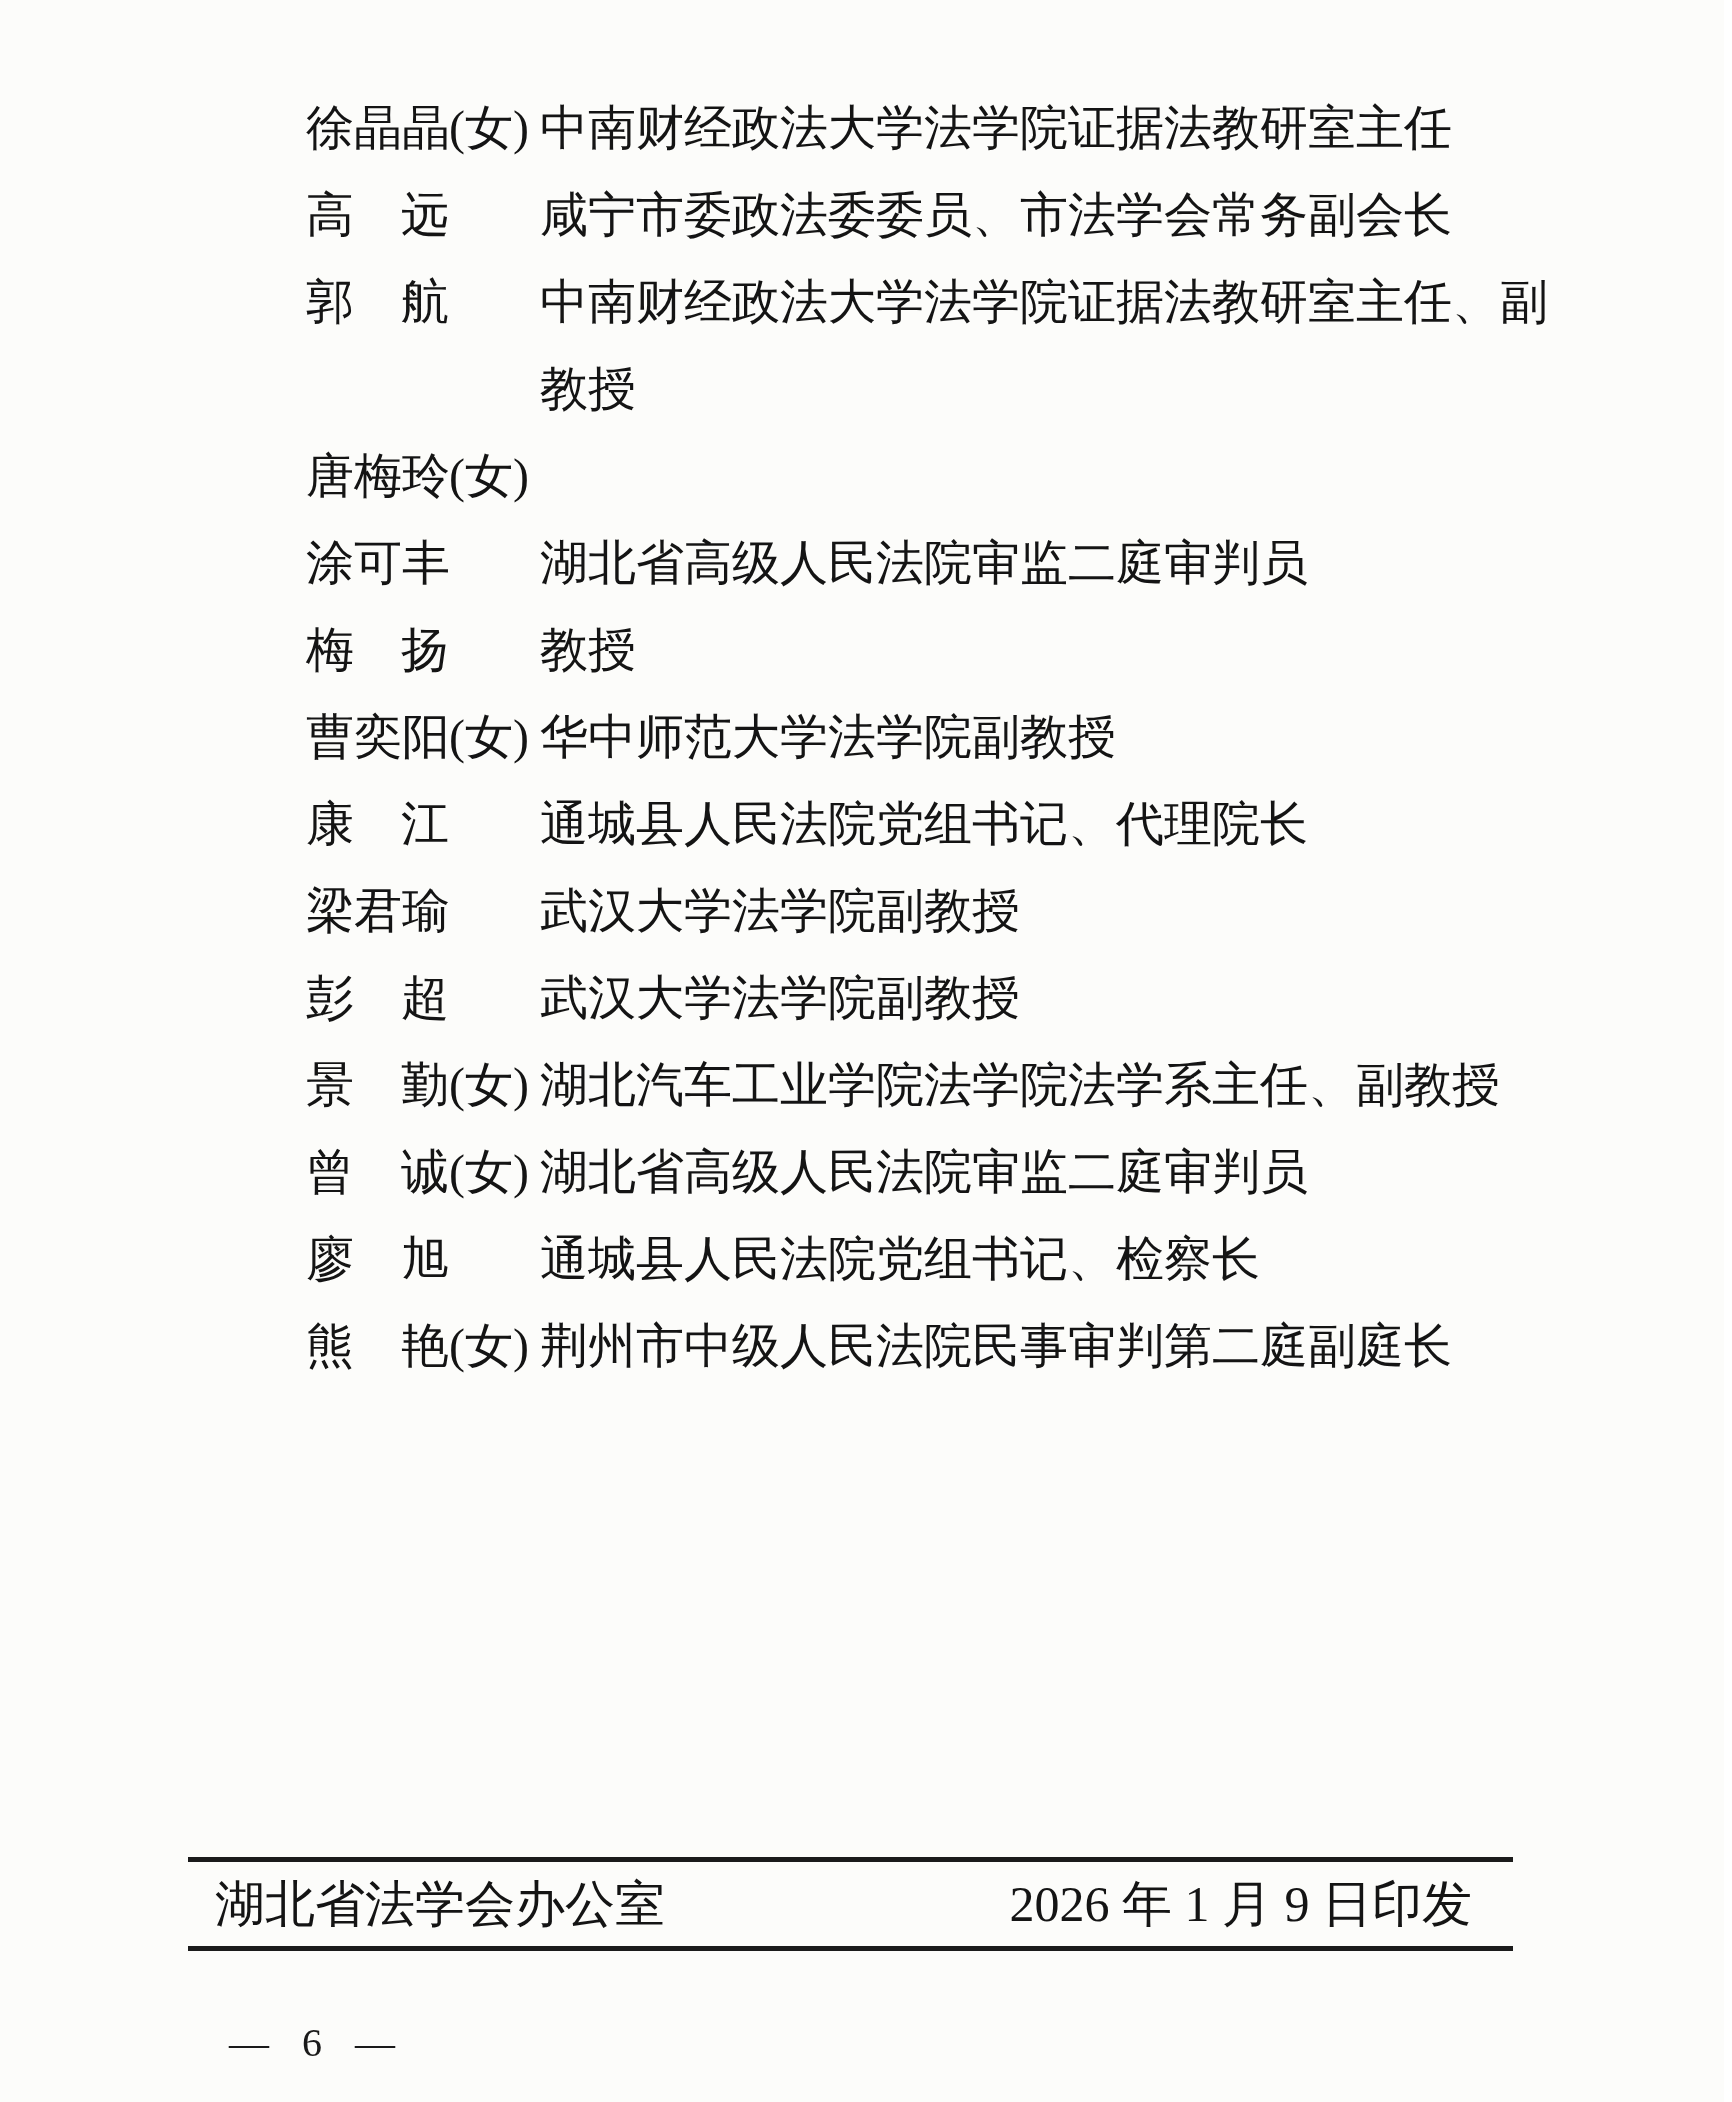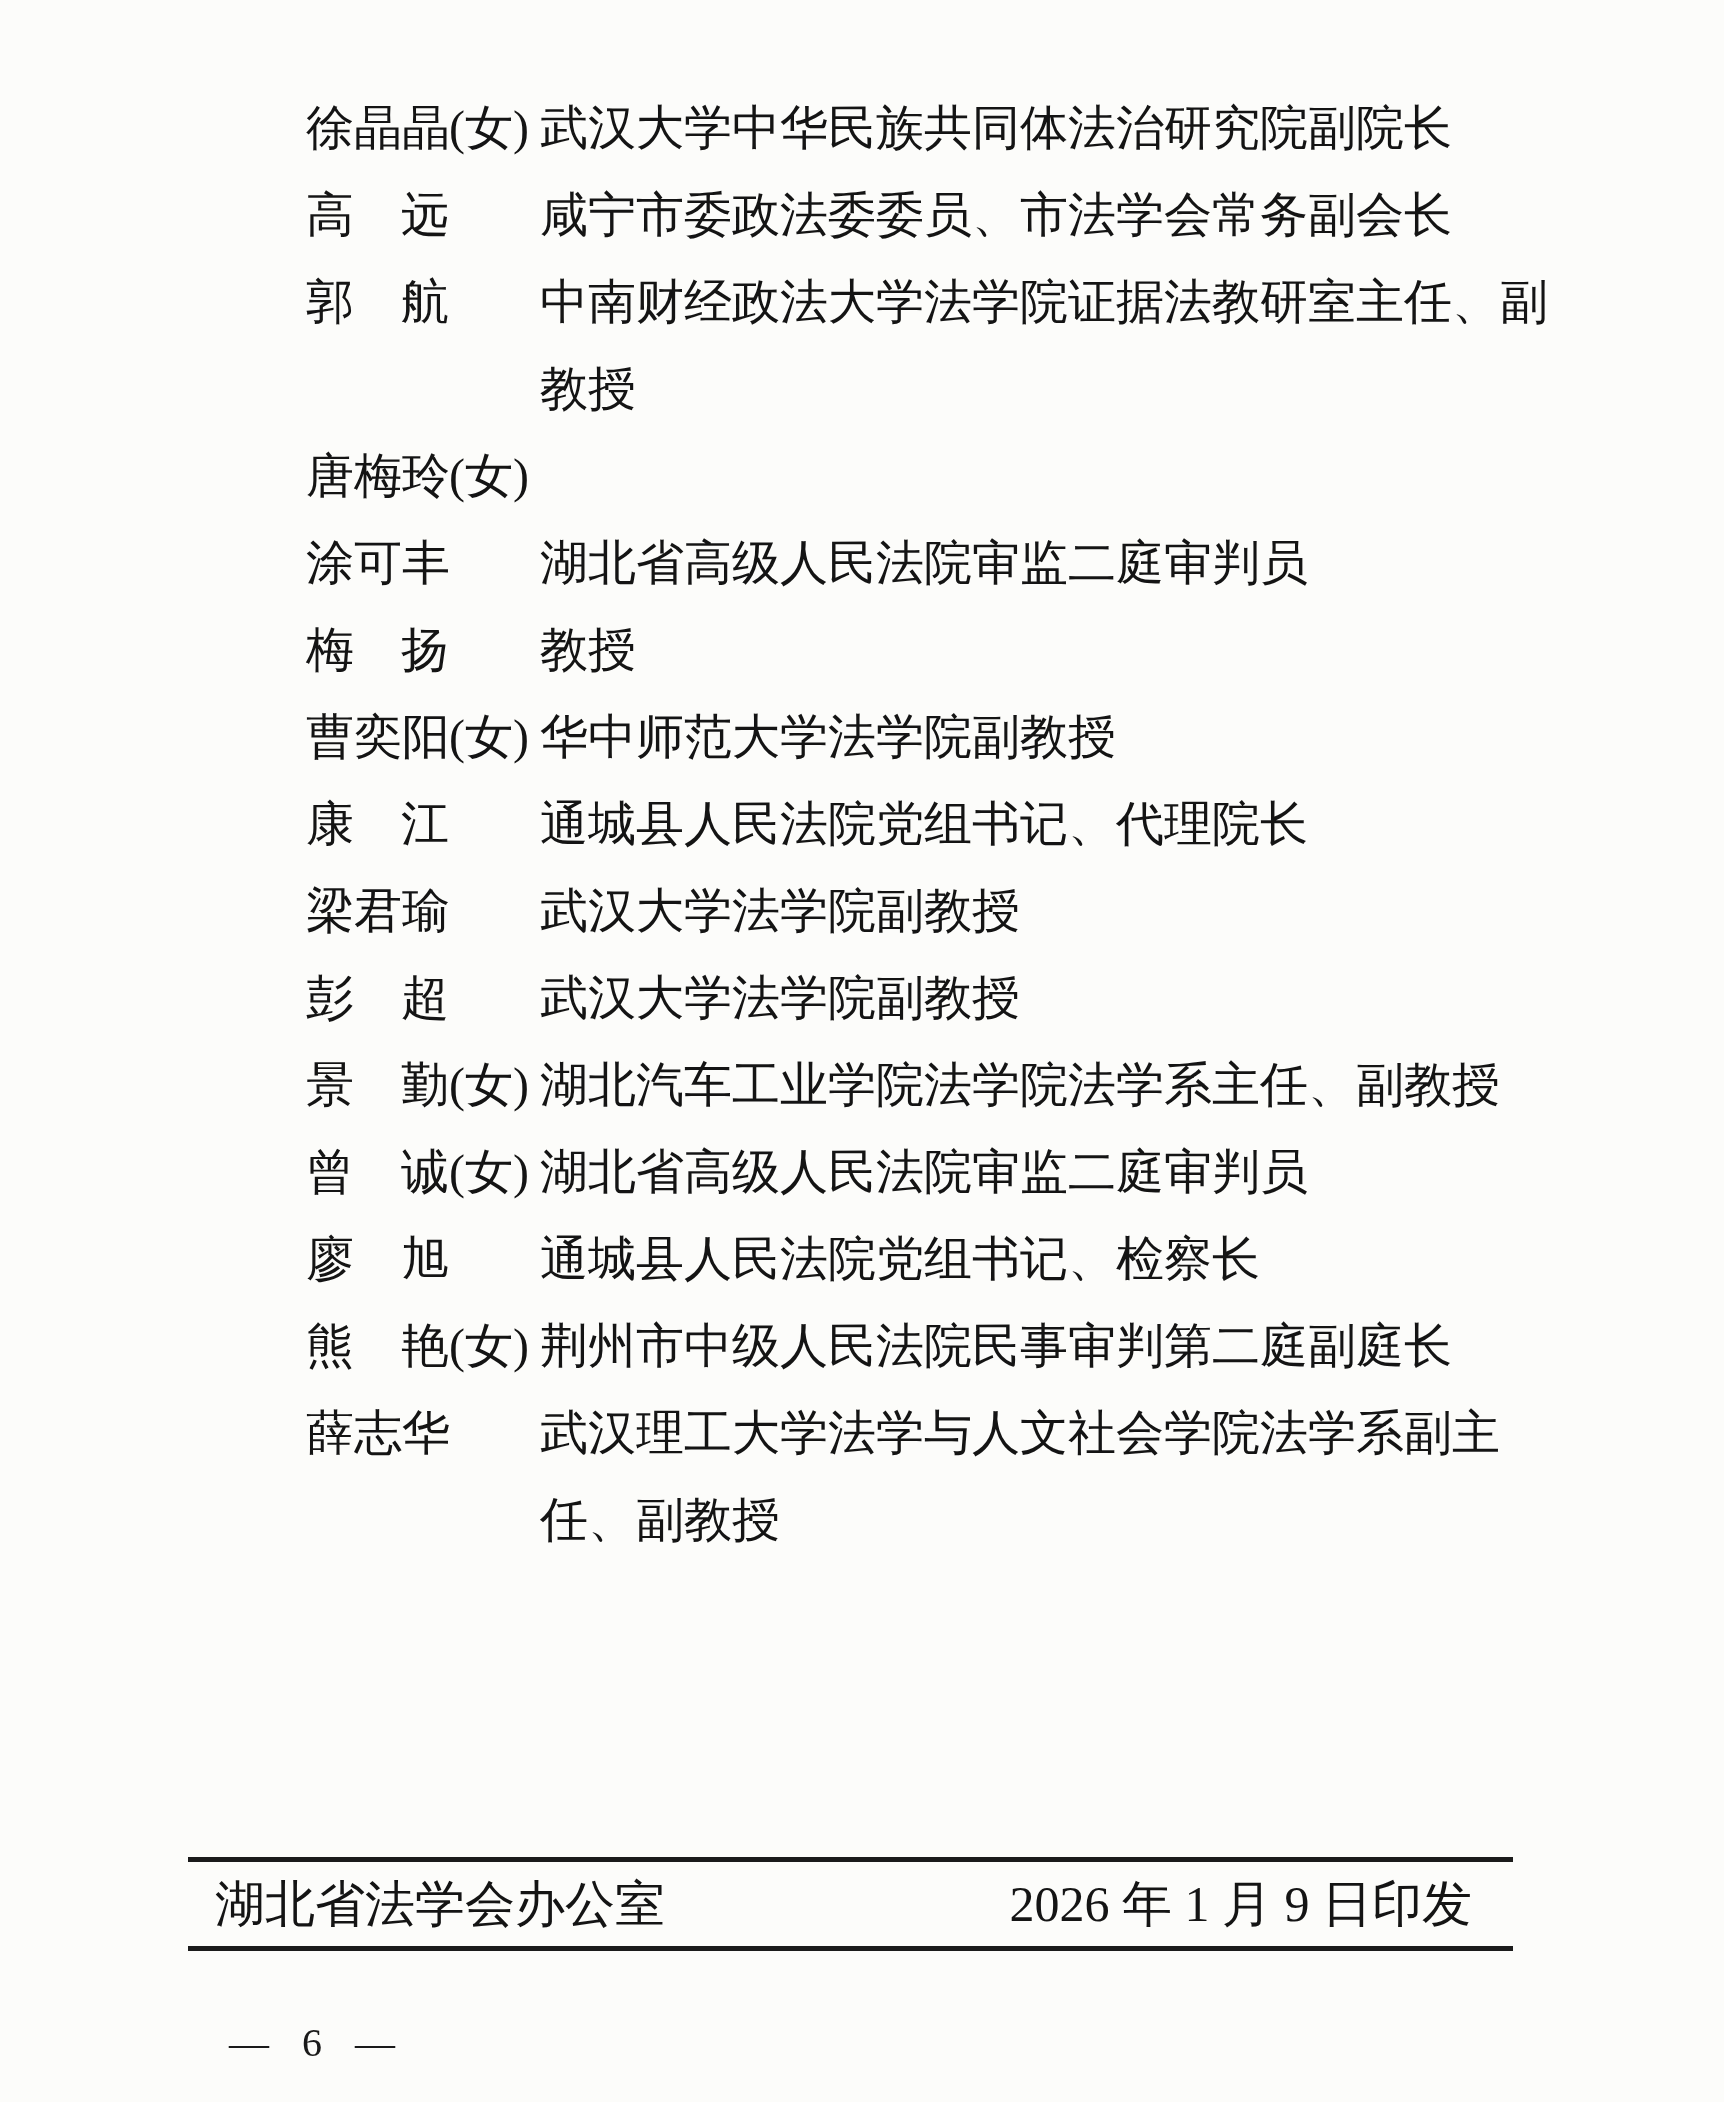--- a/index.html
+++ b/index.html
@@ -75,21 +75,21 @@
 <body>
 
 <div class="page">
 
   <div class="entries">
 
     <div class="entry">
       <div class="name">徐晶晶</div>
       <div class="gender">(女)</div>
       <div class="desc">
-        <div class="desc-line">武汉大学中华民族共同体法治研究院副院长</div>
+        <div class="desc-line">中南财经政法大学法学院证据法教研室主任</div>
       </div>
     </div>
 
     <div class="entry">
       <div class="name">高远</div>
       <div class="gender"></div>
       <div class="desc">
         <div class="desc-line">咸宁市委政法委委员、市法学会常务副会长</div>
       </div>
     </div>
@@ -181,28 +181,20 @@
     </div>
 
     <div class="entry">
       <div class="name">熊艳</div>
       <div class="gender">(女)</div>
       <div class="desc">
         <div class="desc-line">荆州市中级人民法院民事审判第二庭副庭长</div>
       </div>
     </div>
 
-    <div class="entry">
-      <div class="name">薛志华</div>
-      <div class="gender"></div>
-      <div class="desc">
-        <div class="desc-line">武汉理工大学法学与人文社会学院法学系副主</div>
-        <div class="desc-line">任、副教授</div>
-      </div>
-    </div>
 
   </div>
 
   <div class="footer-rule top"></div>
 
   <div class="footer-row">
     <span>湖北省法学会办公室</span>
     <span>2026 年 1 月 9 日印发</span>
   </div>
 

